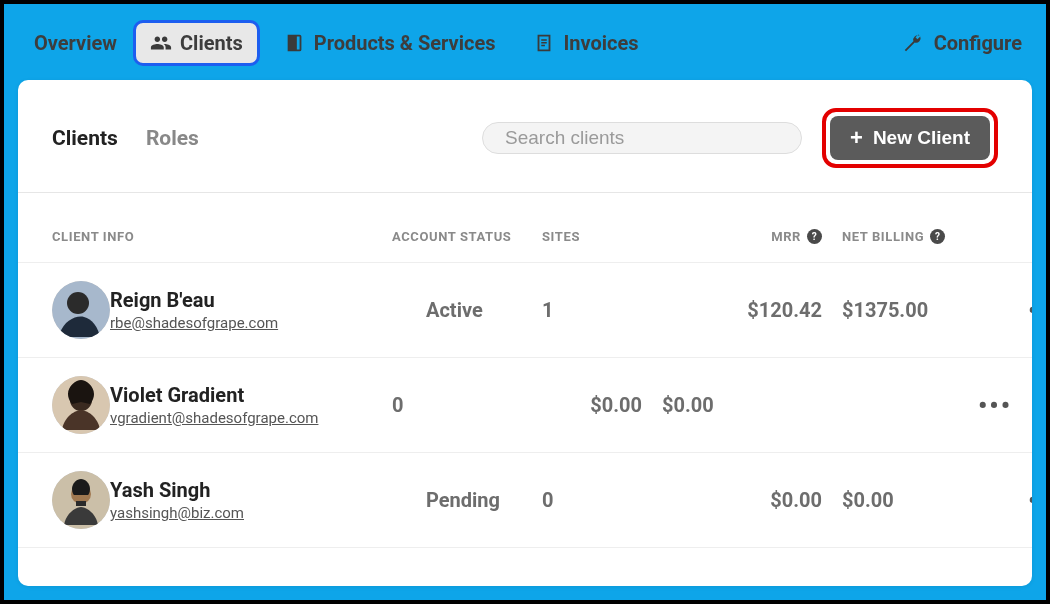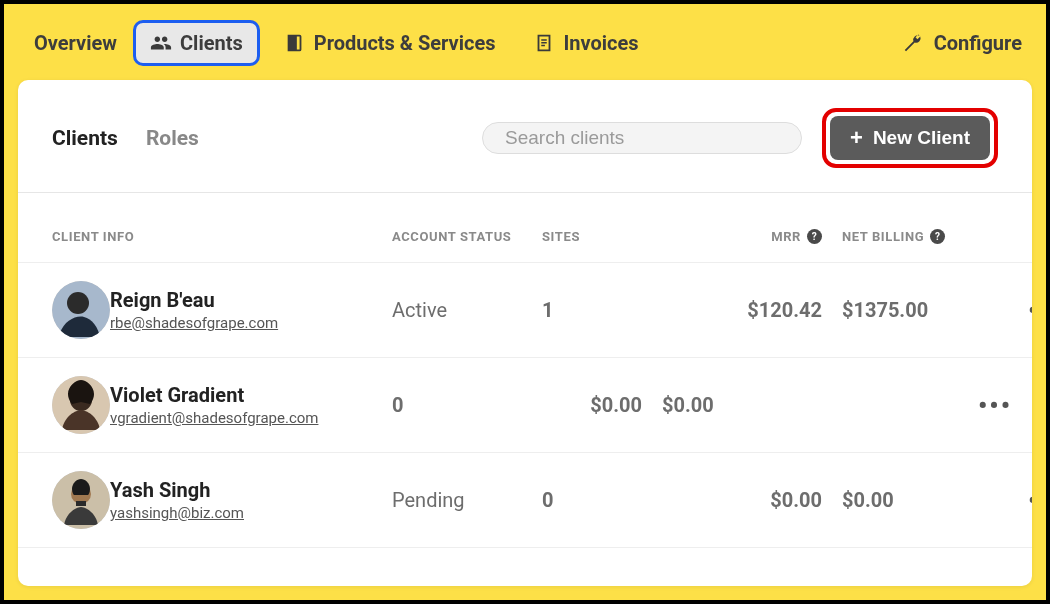--- a/index.html
+++ b/index.html
@@ -7,21 +7,21 @@
       font-family: -apple-system, BlinkMacSystemFont, "Segoe UI", Roboto, Helvetica, Arial, sans-serif;
       background: #fff;
       width: 1050px;
       height: 604px;
       overflow: hidden;
     }
     .outer-frame {
       border: 4px solid #000;
       width: 1050px;
       height: 604px;
-      background: #fde047;
+      background: #0ea5e9;
       display: flex;
       flex-direction: column;
     }
     
     .topnav {
       display: flex;
       align-items: center;
       padding: 16px 24px 14px 24px;
       gap: 14px;
     }
@@ -137,21 +137,21 @@
       border-bottom: 1px solid #eee;
     }
     .client-cell { display: flex; align-items: center; }
     .avatar {
       width: 58px; height: 58px; border-radius: 50%; background: #ccc; flex-shrink: 0;
       display: flex; align-items: center; justify-content: center; overflow: hidden;
     }
     .avatar svg { width: 58px; height: 58px; }
     .client-text .name { font-size: 20px; font-weight: 700; color: #222; }
     .client-text .email { font-size: 15px; color: #555; margin-top: 2px; text-decoration: underline; }
-    .cell-status { font-size: 20px; font-weight: 400; color: #6d6d6d; }
+    .cell-status { font-size: 20px; font-weight: 700; color: #6d6d6d; margin-left: 34px; }
     .cell-num { font-size: 20px; font-weight: 700; color: #6d6d6d; }
     .cell-menu { display: flex; justify-content: flex-end; }
     .dots {
       font-size: 26px; color: #555; cursor: pointer; letter-spacing: 2px; font-weight: 700;
       user-select: none;
     }
     .th-mrr { justify-content: flex-end; padding-right: 20px; }
   </style>
 </head>
 <body>

